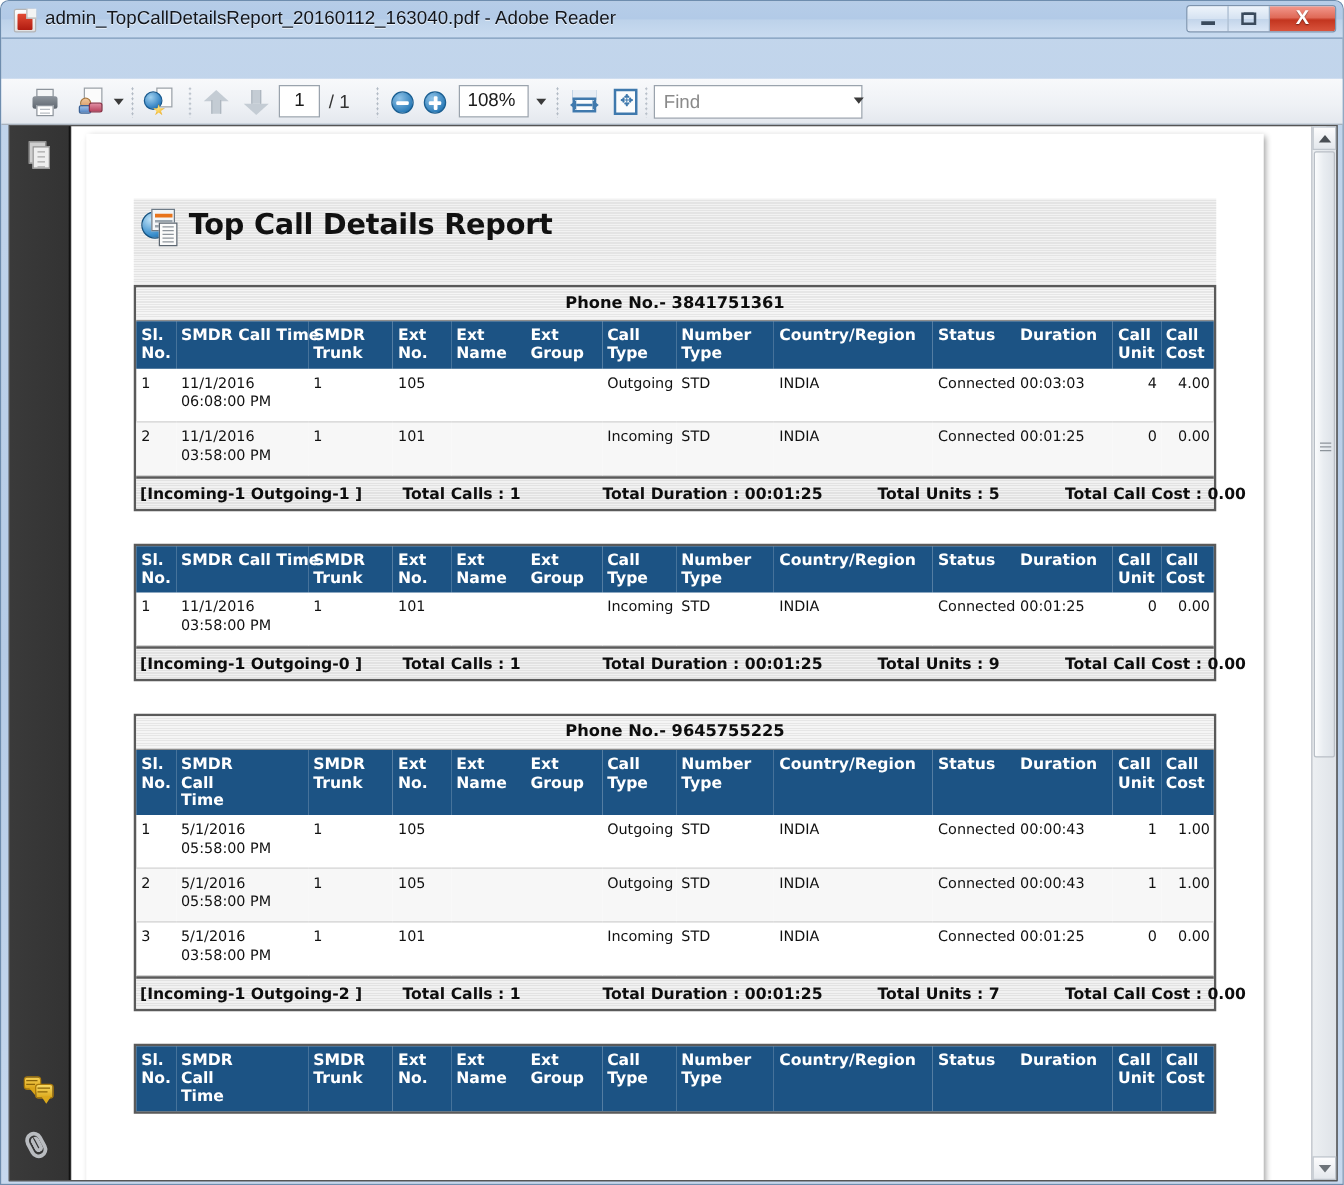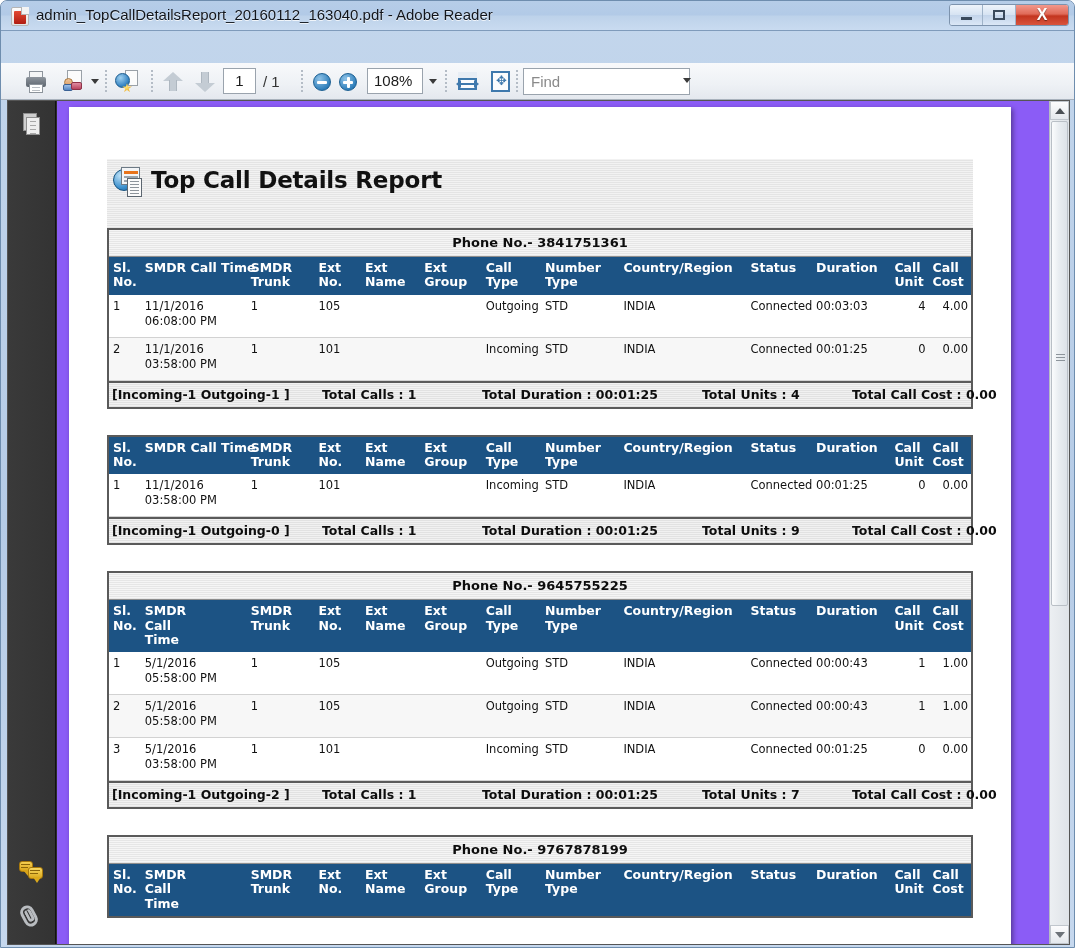--- a/index.html
+++ b/index.html
@@ -213,21 +213,21 @@
   }
   .ico-clip .c2 {
     position: absolute; left: 7px; top: 5px; width: 7px; height: 13px;
     border: 3px solid #b9bcc0; border-radius: 5px; border-top: none;
     transform: rotate(-28deg);
   }
 
   
   #docview {
     position: absolute; left: 49px; top: 0; width: 1004px; height: 843px;
-    background: #8b5cf6; overflow: hidden;
+    background: #ffffff; overflow: hidden;
   }
   #page {
     position: absolute; left: 12px; top: 6px; width: 942px; height: 900px;
     background: #ffffff;
     box-shadow: 2px 2px 5px rgba(0,0,0,0.4);
   }
 
   
   #vscroll {
     position: absolute; right: 0; top: 0; width: 20px; height: 843px;
@@ -559,21 +559,21 @@
                         <td class="num">Incoming</td>
                         <td>STD</td>
                         <td>INDIA</td>
                         <td>Connected</td>
                         <td>00:01:25</td>
                         <td class="num">0</td>
                         <td class="num">0.00</td>
                       </tr>
                     </tbody>
                   </table>
-                  <div class="rt-summary"><span class="s-in">[Incoming-1   Outgoing-1 ]</span><span class="s-calls">Total Calls : 1</span><span class="s-dur">Total Duration : 00:01:25</span><span class="s-units">Total Units : 4</span><span class="">Total Call Cost : 0.00</span></div>
+                  <div class="rt-summary"><span class="s-in">[Incoming-1   Outgoing-1 ]</span><span class="s-calls">Total Calls : 1</span><span class="s-dur">Total Duration : 00:01:25</span><span class="s-units">Total Units : 5</span><span class="">Total Call Cost : 0.00</span></div>
                 </div>
                 <div class="rtable">
                   <table class="grid">
                     <colgroup>
                       <col style="width: 30px;">
                       <col style="width: 100px;">
                       <col style="width: 64px;">
                       <col style="width: 44px;">
                       <col style="width: 56px;">
                       <col style="width: 58px;">
@@ -701,21 +701,20 @@
                         <td>Connected</td>
                         <td>00:01:25</td>
                         <td class="num">0</td>
                         <td class="num">0.00</td>
                       </tr>
                     </tbody>
                   </table>
                   <div class="rt-summary"><span class="s-in">[Incoming-1   Outgoing-2 ]</span><span class="s-calls">Total Calls : 1</span><span class="s-dur">Total Duration : 00:01:25</span><span class="s-units">Total Units : 7</span><span class="">Total Call Cost : 0.00</span></div>
                 </div>
                 <div class="rtable">
-                  <div class="rt-phone">Phone No.- 9767878199</div>
                   <table class="grid">
                     <colgroup>
                       <col style="width: 30px;">
                       <col style="width: 100px;">
                       <col style="width: 64px;">
                       <col style="width: 44px;">
                       <col style="width: 56px;">
                       <col style="width: 58px;">
                       <col style="width: 56px;">
                       <col style="width: 74px;">

